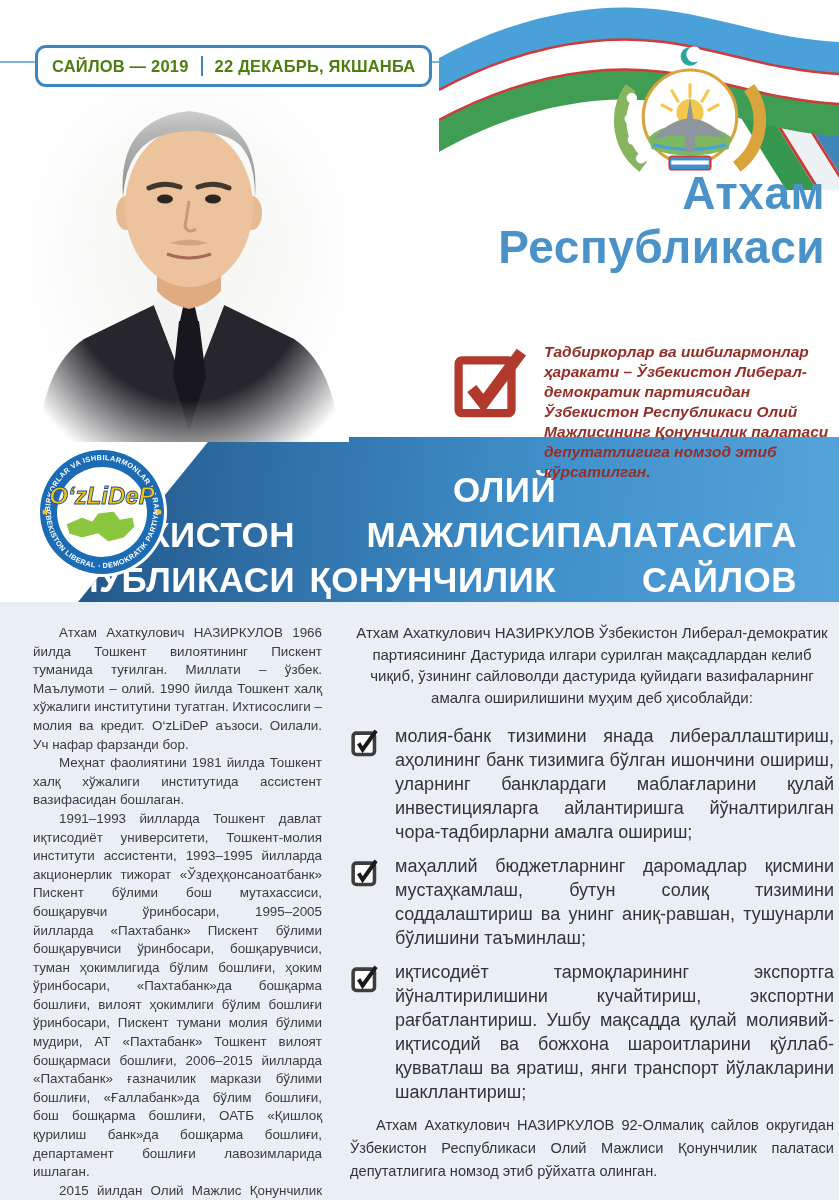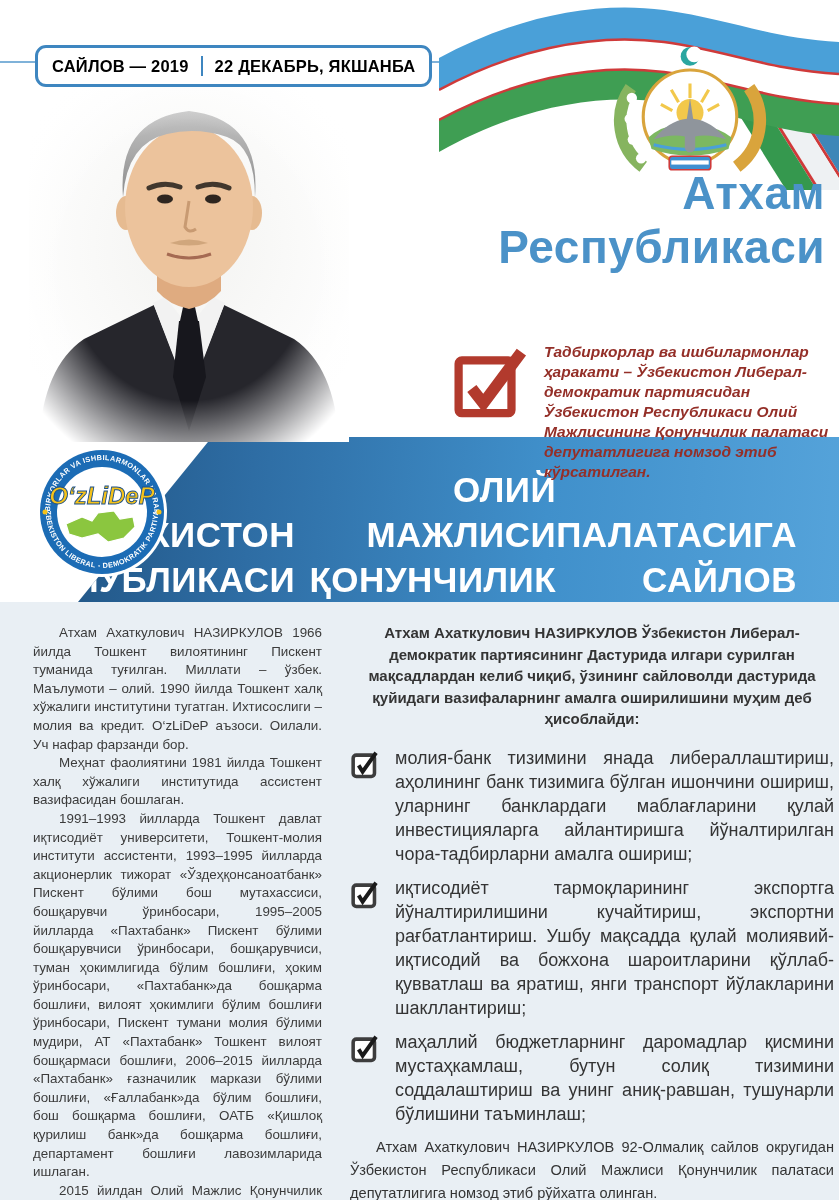--- a/index.html
+++ b/index.html
@@ -3,21 +3,21 @@
 <meta charset="utf-8">
 <style>
   html,body{margin:0;padding:0;background:#ffffff;}
   body{width:839px;height:1200px;overflow:hidden;font-family:"Liberation Sans",sans-serif;}
   .page{position:relative;width:839px;height:1200px;background:#ffffff;overflow:hidden;}
 
   
   .topline{position:absolute;left:0;top:61px;width:525px;height:2px;background:#7fb2d9;z-index:1;}
   .badge{position:absolute;left:35px;top:45px;height:36px;z-index:4;background:#ffffff;
          border:3px solid #3e86c0;border-radius:11px;display:flex;align-items:center;gap:12px;
-         padding:0 14px;color:#000000;font-weight:bold;font-size:16.5px;letter-spacing:.2px;white-space:nowrap;}
+         padding:0 14px;color:#4d7c0f;font-weight:bold;font-size:16.5px;letter-spacing:.2px;white-space:nowrap;}
   .badge-div{width:2px;height:20px;background:#3e86c0;}
 
   .ribbon{position:absolute;left:439px;top:0;z-index:2;}
   .emblem{position:absolute;left:612px;top:44px;z-index:3;}
 
   
   .name-line1{position:absolute;left:360px;top:166px;right:14px;text-align:right;z-index:3;
               color:#4b92c8;font-size:46px;font-weight:bold;letter-spacing:.5px;}
   .name-banner{position:absolute;left:288px;top:236px;right:0;height:88px;z-index:2;
                background:linear-gradient(95deg,#33618c 0%,#3e85bd 40%,#4f9ed8 100%);
@@ -39,21 +39,21 @@
   .title-banner span{color:#ffffff;font-size:35px;font-weight:bold;line-height:45px;letter-spacing:.5px;text-align:right;}
 
   .logo{position:absolute;left:36px;top:446px;z-index:4;}
 
   
   .content-bg{position:absolute;left:0;top:602px;width:839px;height:598px;background:#e9eff4;z-index:1;}
   .left-col{position:absolute;left:33px;top:624px;width:289px;z-index:2;color:#3b3b3b;
             font-size:13.4px;line-height:18.6px;text-align:justify;}
   .left-col p{margin:0;text-indent:26px;}
   .right-col{position:absolute;left:350px;top:622px;width:484px;z-index:2;color:#343434;}
-  .intro{font-size:15px;font-weight:bold;line-height:21.5px;text-align:center;margin:0 0 16px 0;}
+  .intro{font-size:15px;font-weight:normal;line-height:21.5px;text-align:center;margin:0 0 16px 0;}
   .item{display:flex;gap:15px;margin-bottom:10px;}
   .item .box{flex:0 0 30px;margin-top:1px;}
   .item p{margin:0;font-size:18px;line-height:24px;text-align:justify;}
   .closing{margin:8px 0 0 0;font-size:14.6px;line-height:23px;text-align:justify;text-indent:26px;}
 </style>
 </head>
 <body>
 
 <div class="page">
 
@@ -196,29 +196,29 @@
         <path d="M11,23 L16,31 L33,7" stroke="#1a1a1a" stroke-width="5" fill="none"></path>
       </svg>
       <p>молия-банк тизимини янада либераллаштириш, аҳолининг банк тизимига бўлган ишончини ошириш, уларнинг банклардаги маблағларини қулай инвестицияларга айлантиришга йўналтирилган чора-тадбирларни амалга ошириш;</p>
     </div>
 
     <div class="item">
       <svg class="box" width="30" height="32" viewBox="0 0 38 40">
         <rect x="4" y="10" width="27" height="27" rx="4" fill="#ffffff" stroke="#3d3d3d" stroke-width="4.5"></rect>
         <path d="M11,23 L16,31 L33,7" stroke="#1a1a1a" stroke-width="5" fill="none"></path>
       </svg>
-      <p>иқтисодиёт тармоқларининг экспортга йўналтирилишини кучайтириш, экспортни рағбатлантириш. Ушбу мақсадда қулай молиявий-иқтисодий ва божхона шароитларини қўллаб-қувватлаш ва яратиш, янги транспорт йўлакларини шакллантириш;</p>
+      <p>маҳаллий бюджетларнинг даромадлар қисмини мустаҳкамлаш, бутун солиқ тизимини соддалаштириш ва унинг аниқ-равшан, тушунарли бўлишини таъминлаш;</p>
     </div>
 
     <div class="item">
       <svg class="box" width="30" height="32" viewBox="0 0 38 40">
         <rect x="4" y="10" width="27" height="27" rx="4" fill="#ffffff" stroke="#3d3d3d" stroke-width="4.5"></rect>
         <path d="M11,23 L16,31 L33,7" stroke="#1a1a1a" stroke-width="5" fill="none"></path>
       </svg>
-      <p>маҳаллий бюджетларнинг даромадлар қисмини мустаҳкамлаш, бутун солиқ тизимини соддалаштириш ва унинг аниқ-равшан, тушунарли бўлишини таъминлаш;</p>
+      <p>иқтисодиёт тармоқларининг экспортга йўналтирилишини кучайтириш, экспортни рағбатлантириш. Ушбу мақсадда қулай молиявий-иқтисодий ва божхона шароитларини қўллаб-қувватлаш ва яратиш, янги транспорт йўлакларини шакллантириш;</p>
     </div>
 
 
     <p class="closing">Атхам Ахаткулович НАЗИРКУЛОВ 92-Олмалиқ сайлов округидан Ўзбекистон Республикаси Олий Мажлиси Қонунчилик палатаси депутатлигига номзод этиб рўйхатга олинган.</p>
 
   </div>
 
 </div>
 
 </body></html>

